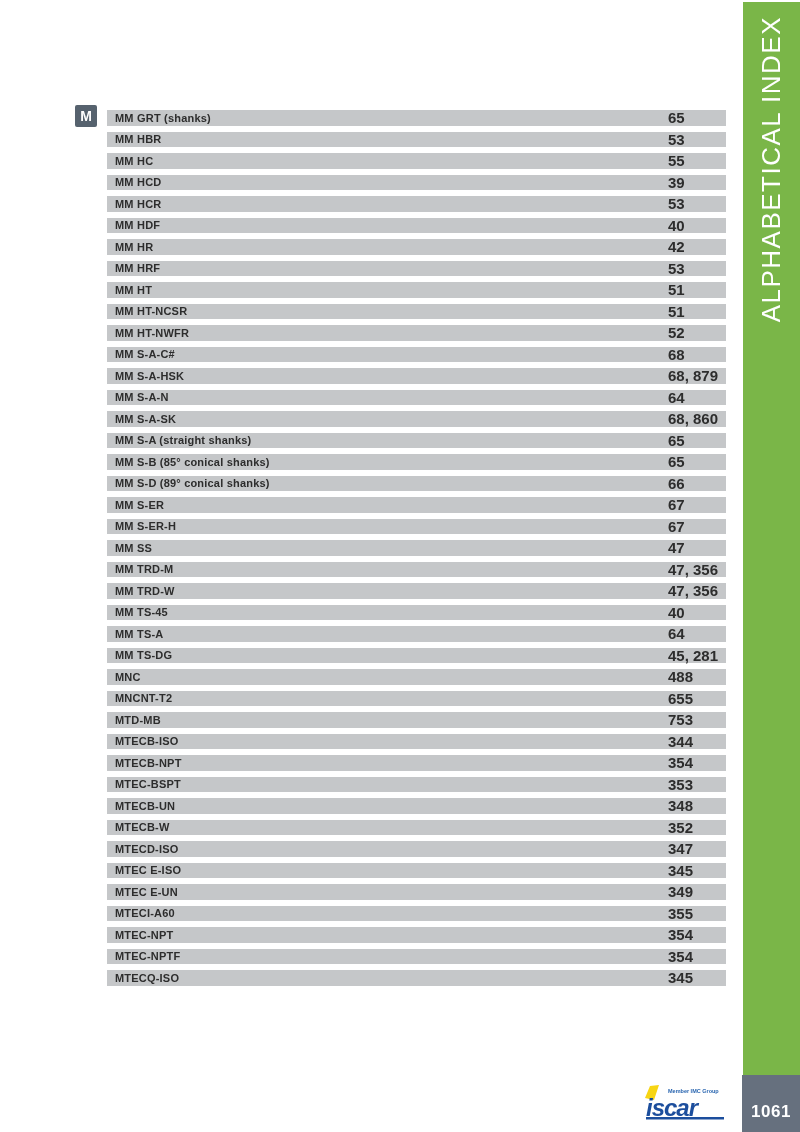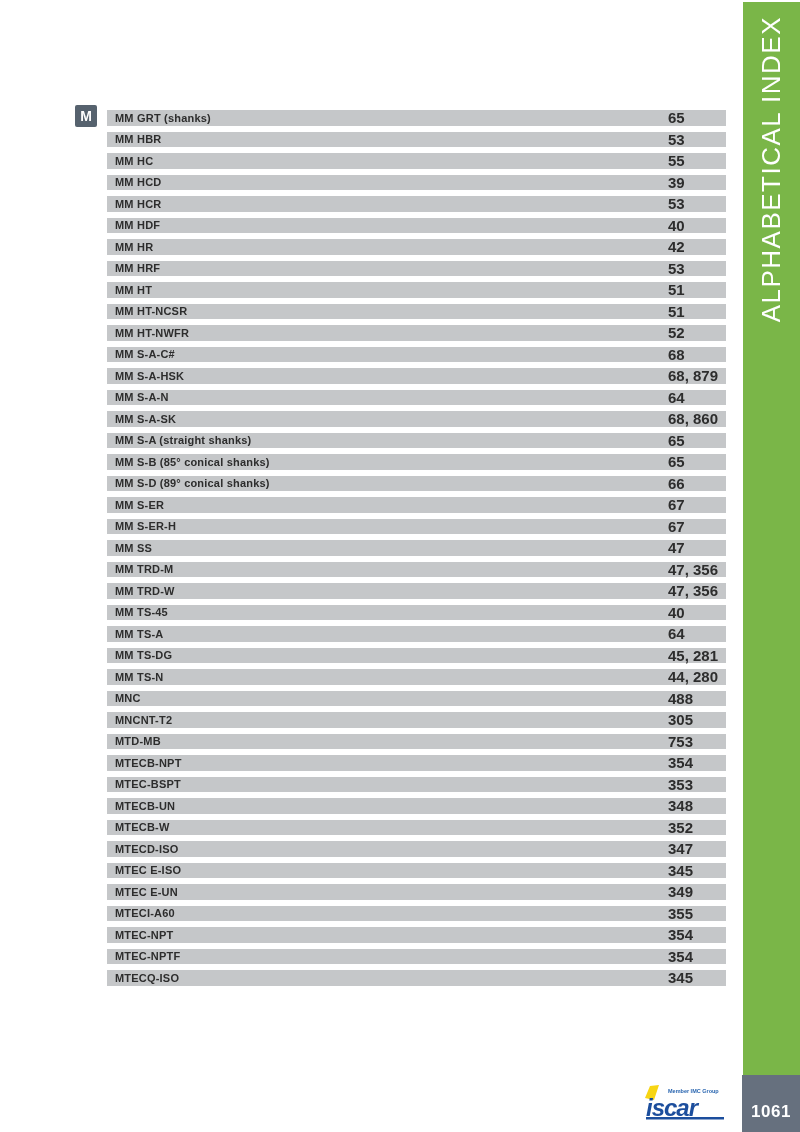--- a/index.html
+++ b/index.html
@@ -243,40 +243,40 @@
     <span class="index-entry-label">MM TS-A</span>
     <span class="index-entry-pages">64</span>
   </div>
 
   <div class="index-row">
     <span class="index-entry-label">MM TS-DG</span>
     <span class="index-entry-pages">45, 281</span>
   </div>
 
 
-  <div class="index-row">
-    <span class="index-entry-label">MM TS-N</span>
-    <span class="index-entry-pages">44, 280</span>
-  </div>
 
   <div class="index-row">
     <span class="index-entry-label">MNC</span>
     <span class="index-entry-pages">488</span>
   </div>
 
   <div class="index-row">
     <span class="index-entry-label">MNCNT-T2</span>
-    <span class="index-entry-pages">305</span>
+    <span class="index-entry-pages">655</span>
   </div>
 
   <div class="index-row">
     <span class="index-entry-label">MTD-MB</span>
     <span class="index-entry-pages">753</span>
   </div>
 
+  <div class="index-row">
+    <span class="index-entry-label">MTECB-ISO</span>
+    <span class="index-entry-pages">344</span>
+  </div>
 
   <div class="index-row">
     <span class="index-entry-label">MTECB-NPT</span>
     <span class="index-entry-pages">354</span>
   </div>
 
   <div class="index-row">
     <span class="index-entry-label">MTEC-BSPT</span>
     <span class="index-entry-pages">353</span>
   </div>

